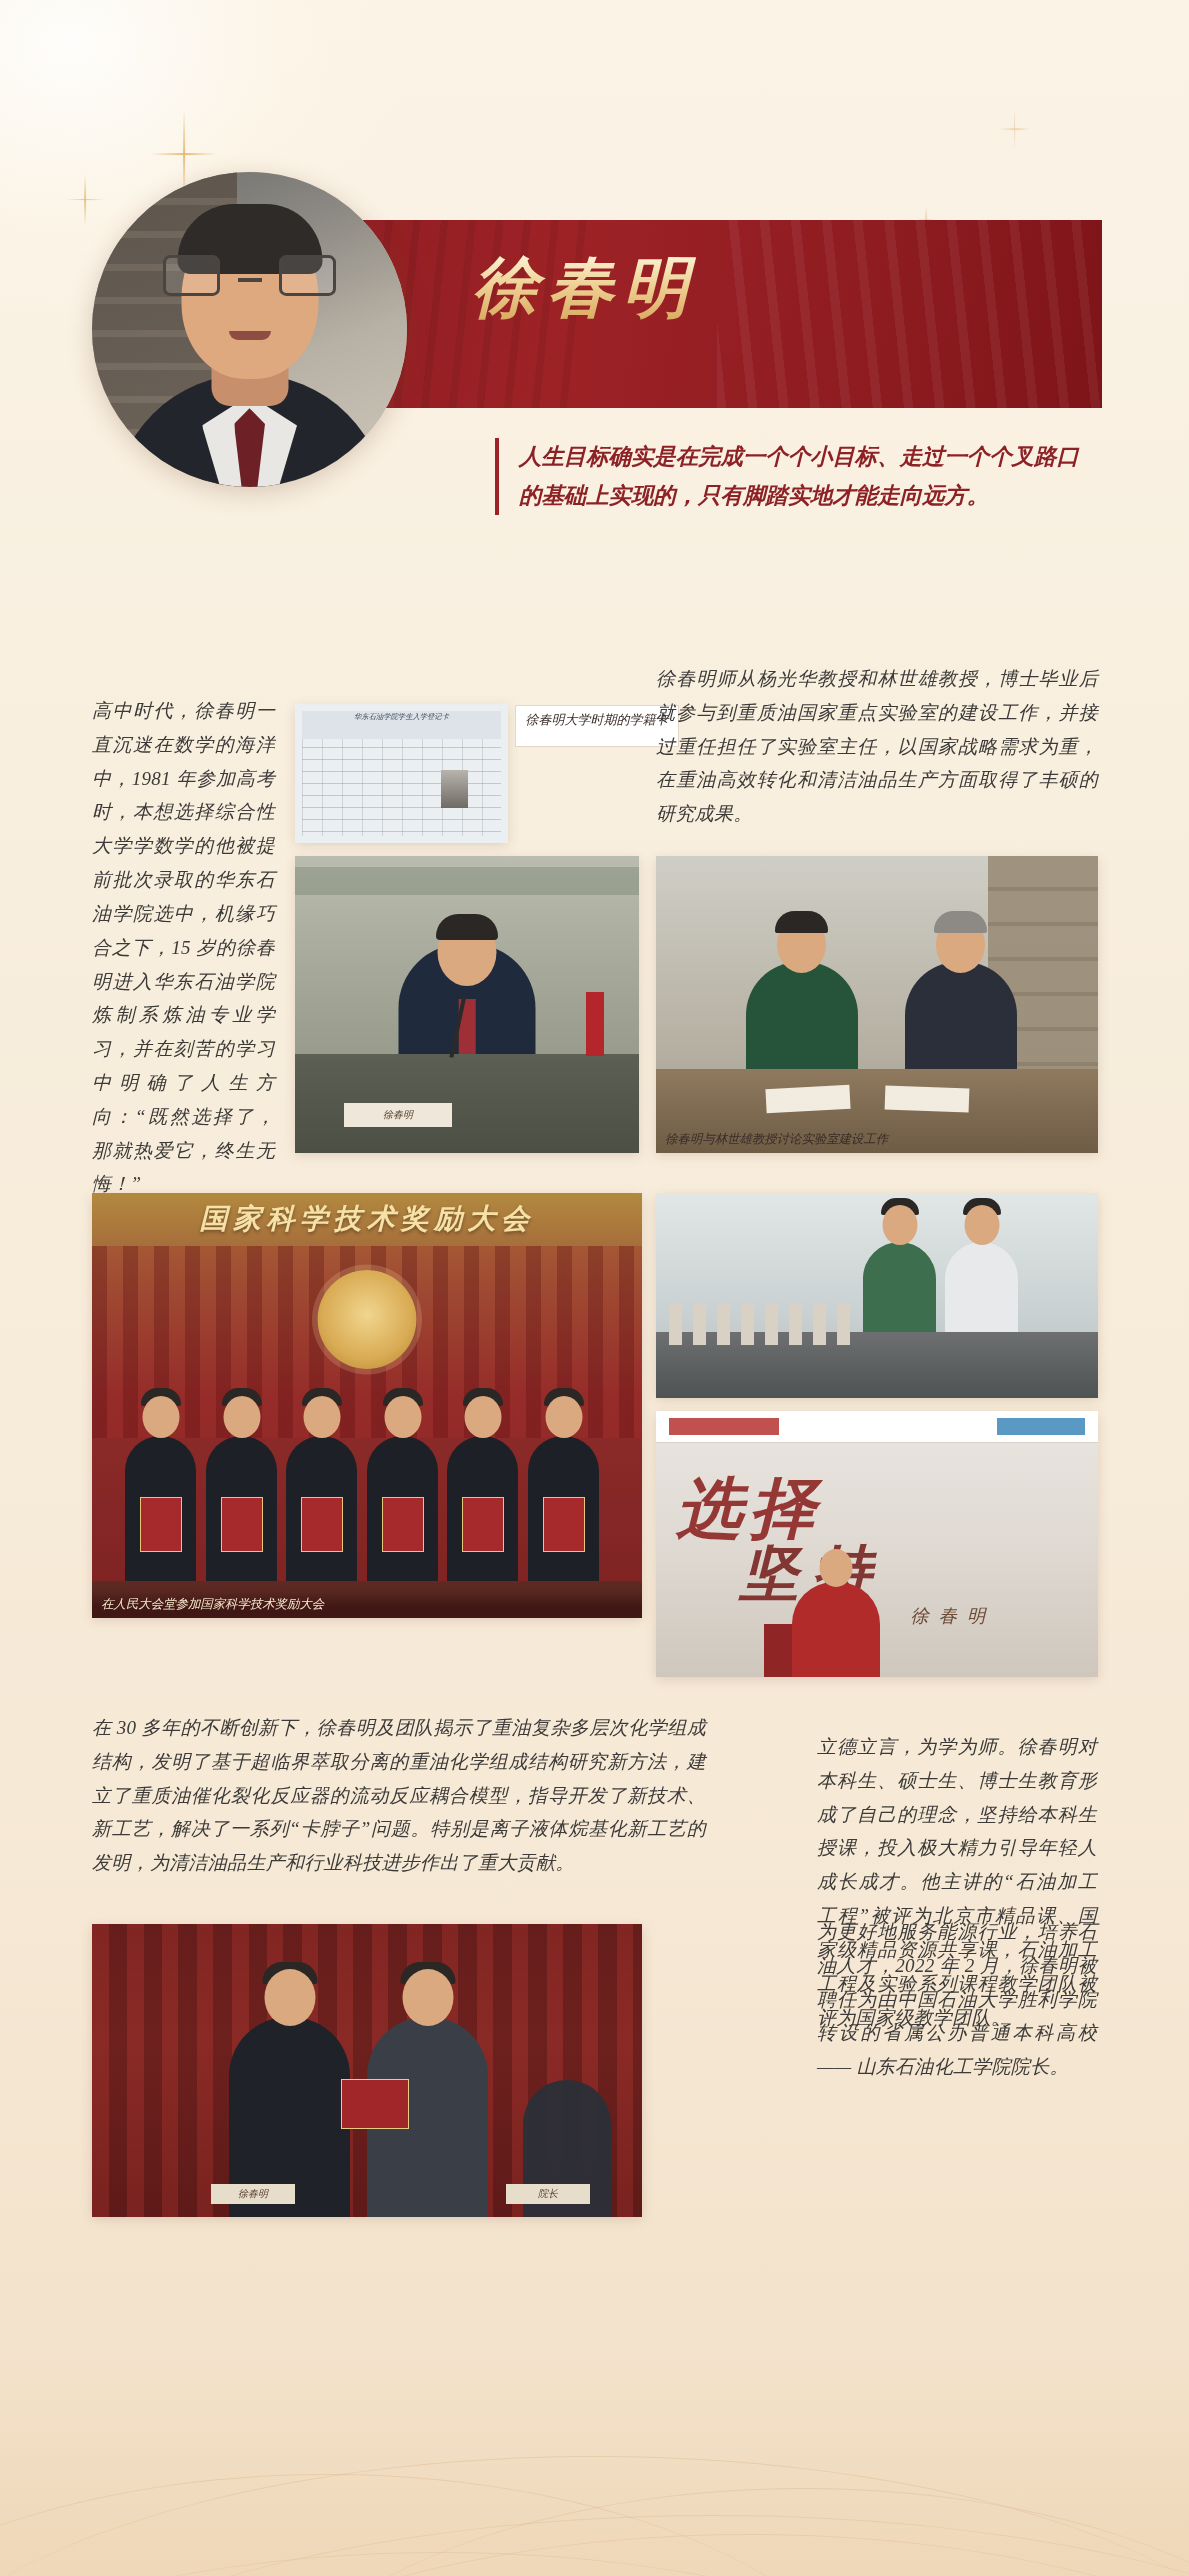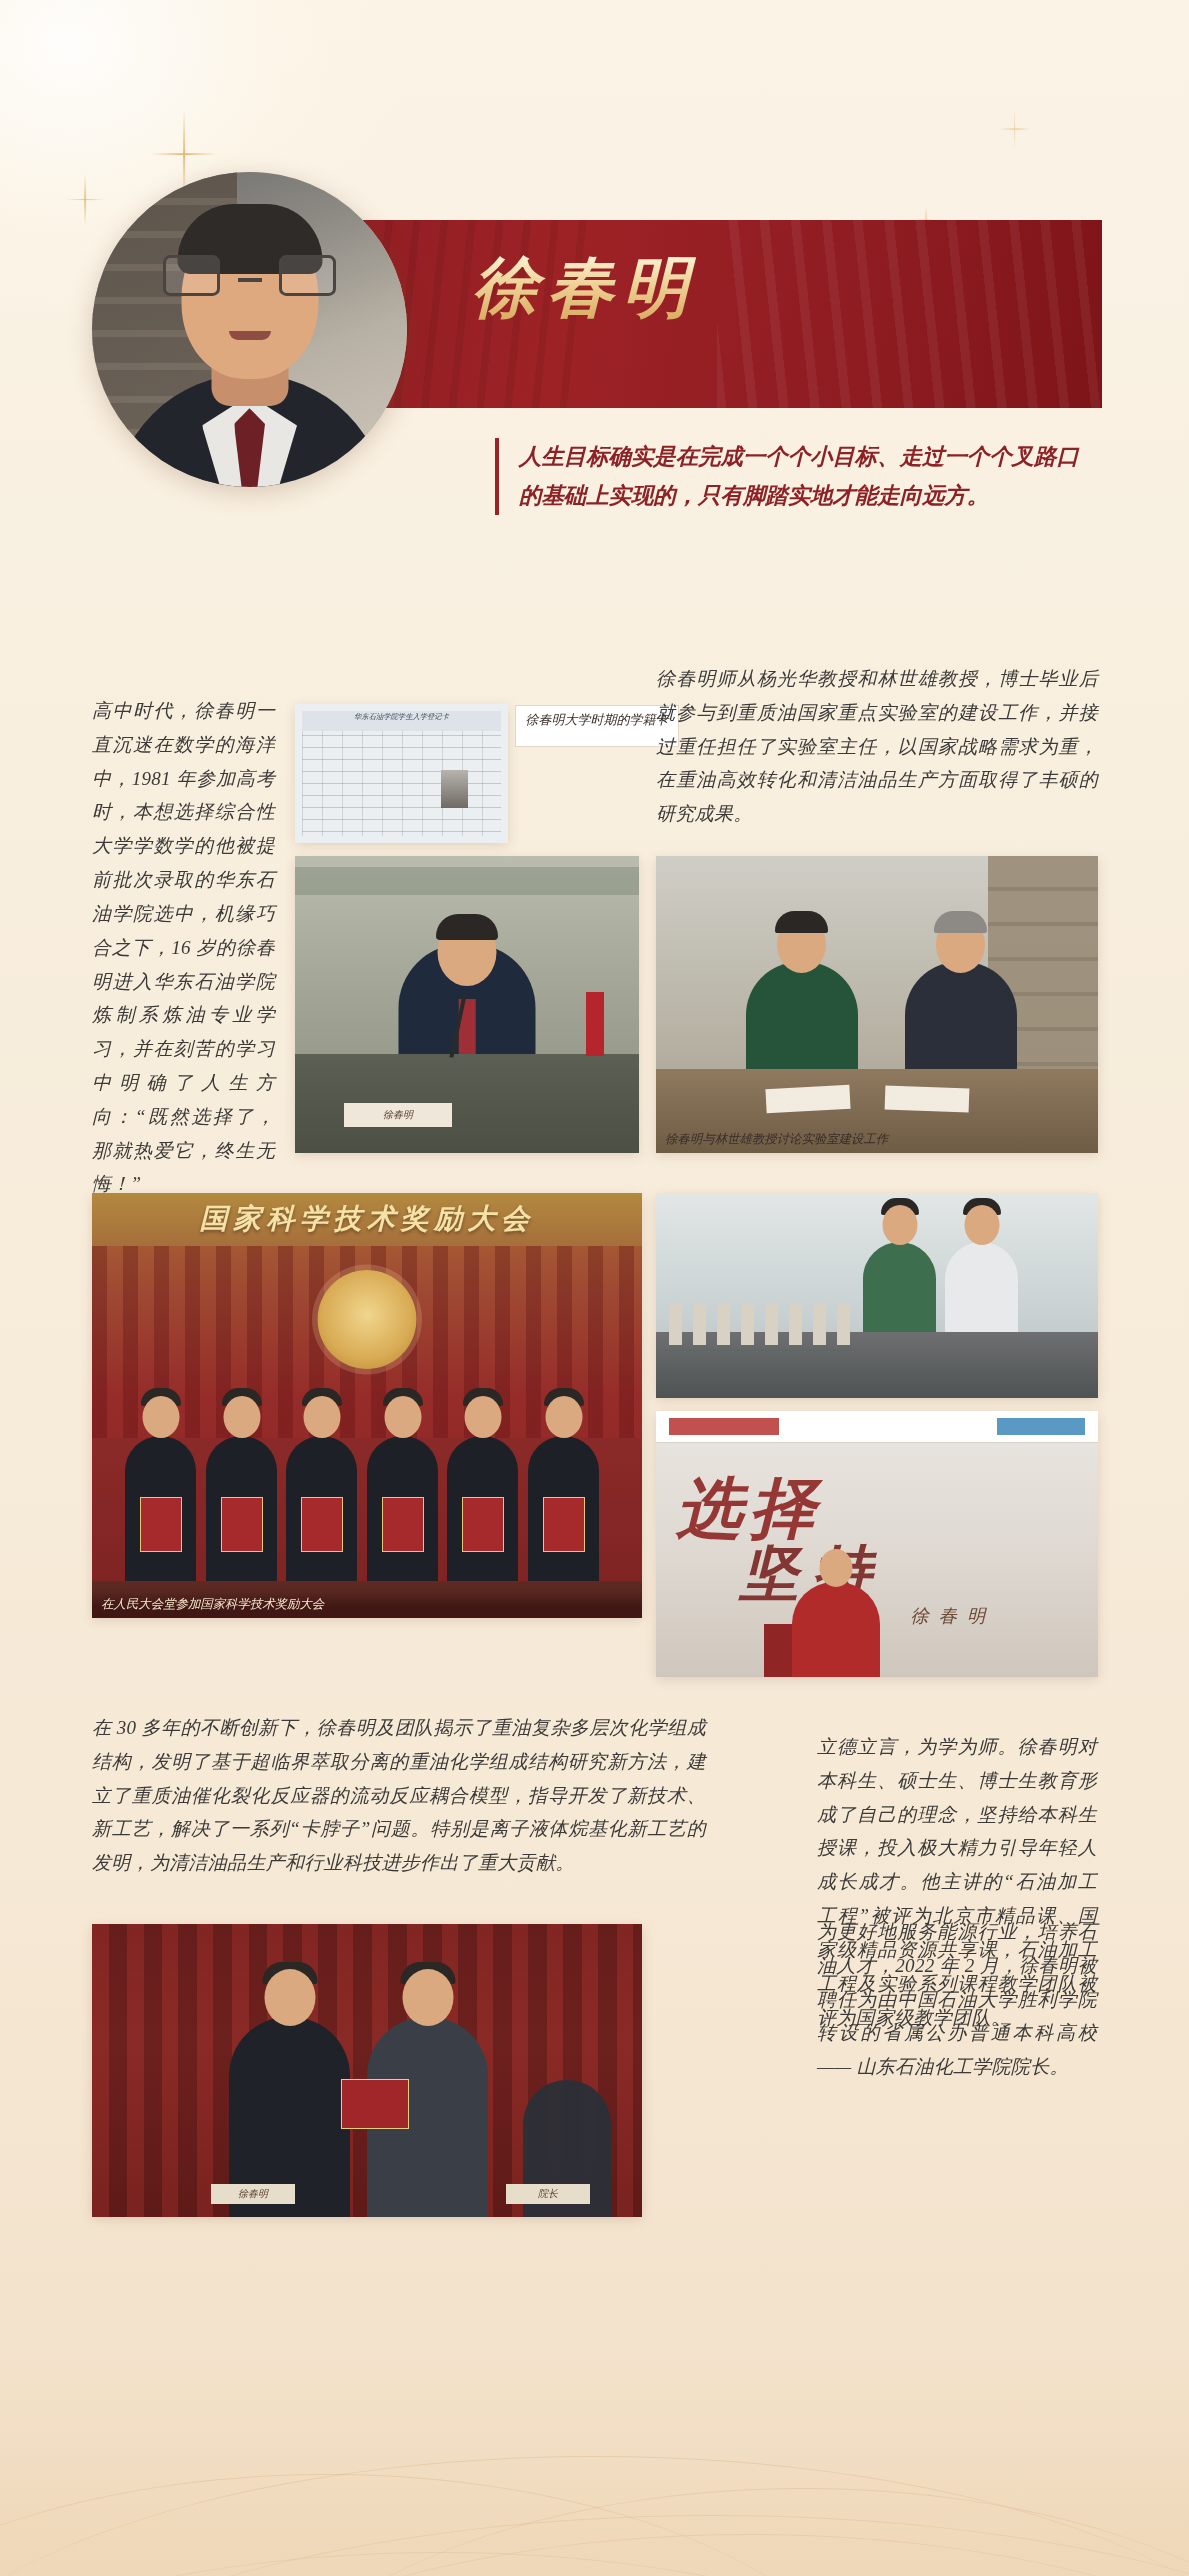--- a/index.html
+++ b/index.html
@@ -317,21 +317,21 @@
   .card-rows {
     position: absolute;
     inset: 7.3px 7.3px 7.3px 7.3px;
     background:
       repeating-linear-gradient(180deg, rgba(90,110,130,0.30) 0px, rgba(90,110,130,0.30) 0.9px, rgba(255,255,255,0) 0.9px, rgba(255,255,255,0) 12px),
       repeating-linear-gradient(90deg, rgba(90,110,130,0.22) 0px, rgba(90,110,130,0.22) 0.9px, rgba(255,255,255,0) 0.9px, rgba(255,255,255,0) 20px);
   }
   .card-head {
     position: absolute;
     left: 7.3px; top: 7.3px; right: 7.3px;
-    height: 20px;
+    height: 28px;
     background: #dde3e8;
     font-size: 7.3px;
     color: #3b4a57;
     text-align: center;
     line-height: 12px;
   }
   .card-photo {
     position: absolute;
     right: 40px;
     top: 66px;
@@ -870,21 +870,21 @@
     <div class="p-head"></div>
     <div class="p-hair"></div>
     <div class="p-glass left"></div>
     <div class="p-glass right"></div>
     <div class="p-bridge"></div>
     <div class="p-mouth"></div>
   </div>
 
   <div class="quote">人生目标确实是在完成一个个小目标、走过一个个叉路口的基础上实现的，只有脚踏实地才能走向远方。</div>
 
-  <div class="col-text left-col-1">高中时代，徐春明一直沉迷在数学的海洋中，1981 年参加高考时，本想选择综合性大学学数学的他被提前批次录取的华东石油学院选中，机缘巧合之下，16 岁的徐春明进入华东石油学院炼制系炼油专业学习，并在刻苦的学习中明确了人生方向：“既然选择了，那就热爱它，终生无悔！”</div>
+  <div class="col-text left-col-1">高中时代，徐春明一直沉迷在数学的海洋中，1981 年参加高考时，本想选择综合性大学学数学的他被提前批次录取的华东石油学院选中，机缘巧合之下，15 岁的徐春明进入华东石油学院炼制系炼油专业学习，并在刻苦的学习中明确了人生方向：“既然选择了，那就热爱它，终生无悔！”</div>
 
   <div class="photo ph-card">
     <div class="card-rows"></div>
     <div class="card-head">华东石油学院学生入学登记卡</div>
     <div class="card-photo"></div>
   </div>
   <div class="card-caption">徐春明大学时期的学籍卡</div>
 
   <div class="photo ph-podium">
     <div class="pod-wall"></div>

